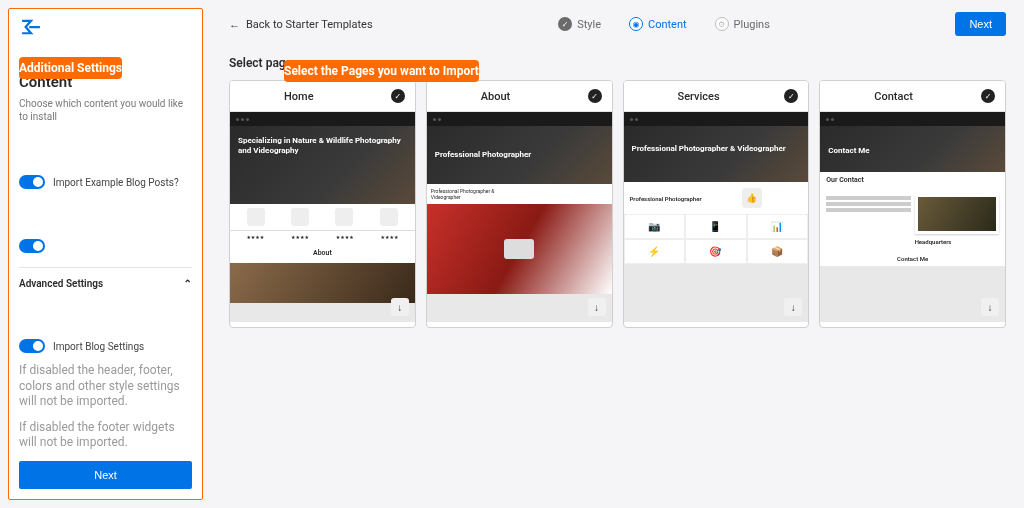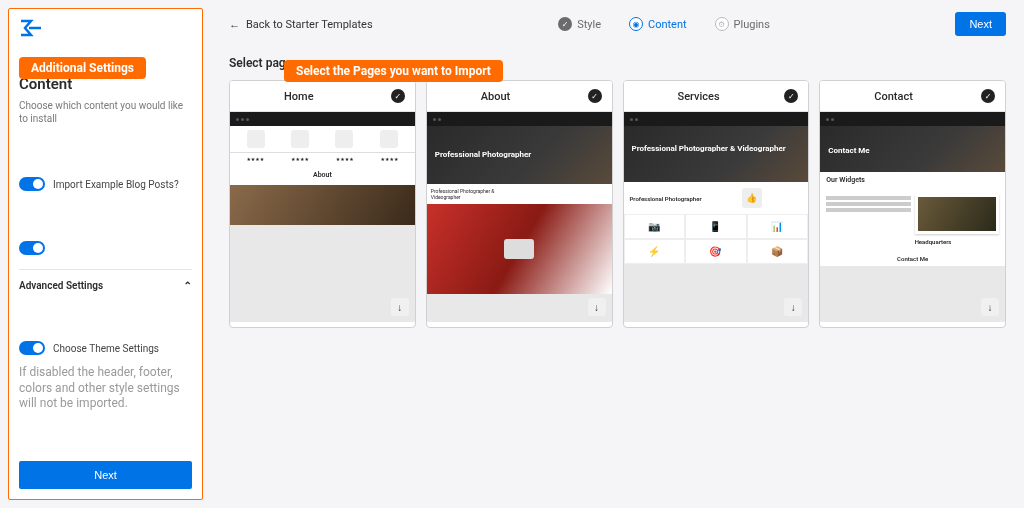--- a/index.html
+++ b/index.html
@@ -26,21 +26,21 @@
 }
 .logo {
   width: 24px; height: 18px; margin-bottom: 8px;
   color: #0073e6;
 }
 .callout {
   position: absolute;
   background: #ff6b00;
   color: #fff;
   font-weight: 700;
-  padding: 4px 12px;
+  padding: 4px 0;
   border-radius: 4px;
   font-size: 12px;
   z-index: 10;
 }
 .callout-1 { top: 48px; left: 10px; }
 .callout-2 { top: 6px; left: 55px; }
 .sidebar h2 { font-size: 15px; font-weight: 600; margin-top: 30px; margin-bottom: 6px; }
 .sidebar .desc { font-size: 10px; color: #7a7a7a; margin-bottom: 12px; line-height: 1.3; }
 .toggle-row { display: flex; align-items: flex-end; margin-bottom: 10px; margin-top: 40px; }
 .toggle {
@@ -156,24 +156,25 @@
       <div class="toggle"></div>
     </div>
 
     <div class="adv-head">
       <span>Advanced Settings</span>
       <span class="chev">⌃</span>
     </div>
 
     <div class="toggle-row">
       <div class="toggle"></div>
-      <div class="toggle-label">Choose Theme Settings</div>
+      <div class="toggle-label">Import Blog Settings</div>
     </div>
     <div class="small-desc">If disabled the header, footer, colors and other style settings will not be imported.</div>
 
+    <div class="small-desc">If disabled the footer widgets will not be imported.</div>
 
     <button class="sidebar-next">Next</button>
   </div>
 
   <div class="main">
     <div class="topbar">
       <div class="back">
         <span>←</span>
         <span>Back to Starter Templates</span>
       </div>
@@ -210,20 +211,23 @@
         <div class="card-head">
           <span class="name">Home</span>
           <span class="check-circle">✓</span>
         </div>
         <div class="preview">
           <div class="prev-nav">
               <div class="prev-nav-dot"></div>
               <div class="prev-nav-dot"></div>
               <div class="prev-nav-dot"></div>
             </div>
+          <div class="hero" style="height:78px;">
+            <div class="hero-title">Specializing in Nature &amp; Wildlife Photography and Videography</div>
+          </div>
           <div class="logo-row">
               <div class="logo-item"></div>
               <div class="logo-item"></div>
               <div class="logo-item"></div>
               <div class="logo-item"></div>
             </div>
           <div class="stars-row">
               <span>★★★★</span>
               <span>★★★★</span>
               <span>★★★★</span>
@@ -294,21 +298,21 @@
           <span class="check-circle">✓</span>
         </div>
         <div class="preview">
           <div class="prev-nav">
               <div class="prev-nav-dot"></div>
               <div class="prev-nav-dot"></div>
             </div>
           <div class="hero" style="height:46px;">
             <div class="hero-title" style="margin-top:10px;">Contact Me</div>
           </div>
-          <div style="background:#fff;padding:4px 6px;font-size:7px;font-weight:600;">Our Widgets</div>
+          <div style="background:#fff;padding:4px 6px;font-size:7px;font-weight:600;">Our Contact</div>
           <div class="contact-body">
             <div class="col">
               <div style="height:4px;background:#ccc;margin:2px 0;"></div>
               <div style="height:4px;background:#ccc;margin:2px 0;"></div>
               <div style="height:4px;background:#ccc;margin:2px 0;"></div>
             </div>
             <div class="col">
               <div style="background:linear-gradient(120deg,#6a5a3a,#2a2a1a);height:40px;border:3px solid #fff;box-shadow:0 1px 2px rgba(0,0,0,0.2);"></div>
               <div style="font-size:6px;font-weight:600;margin-top:4px;">Headquarters</div>
             </div>

